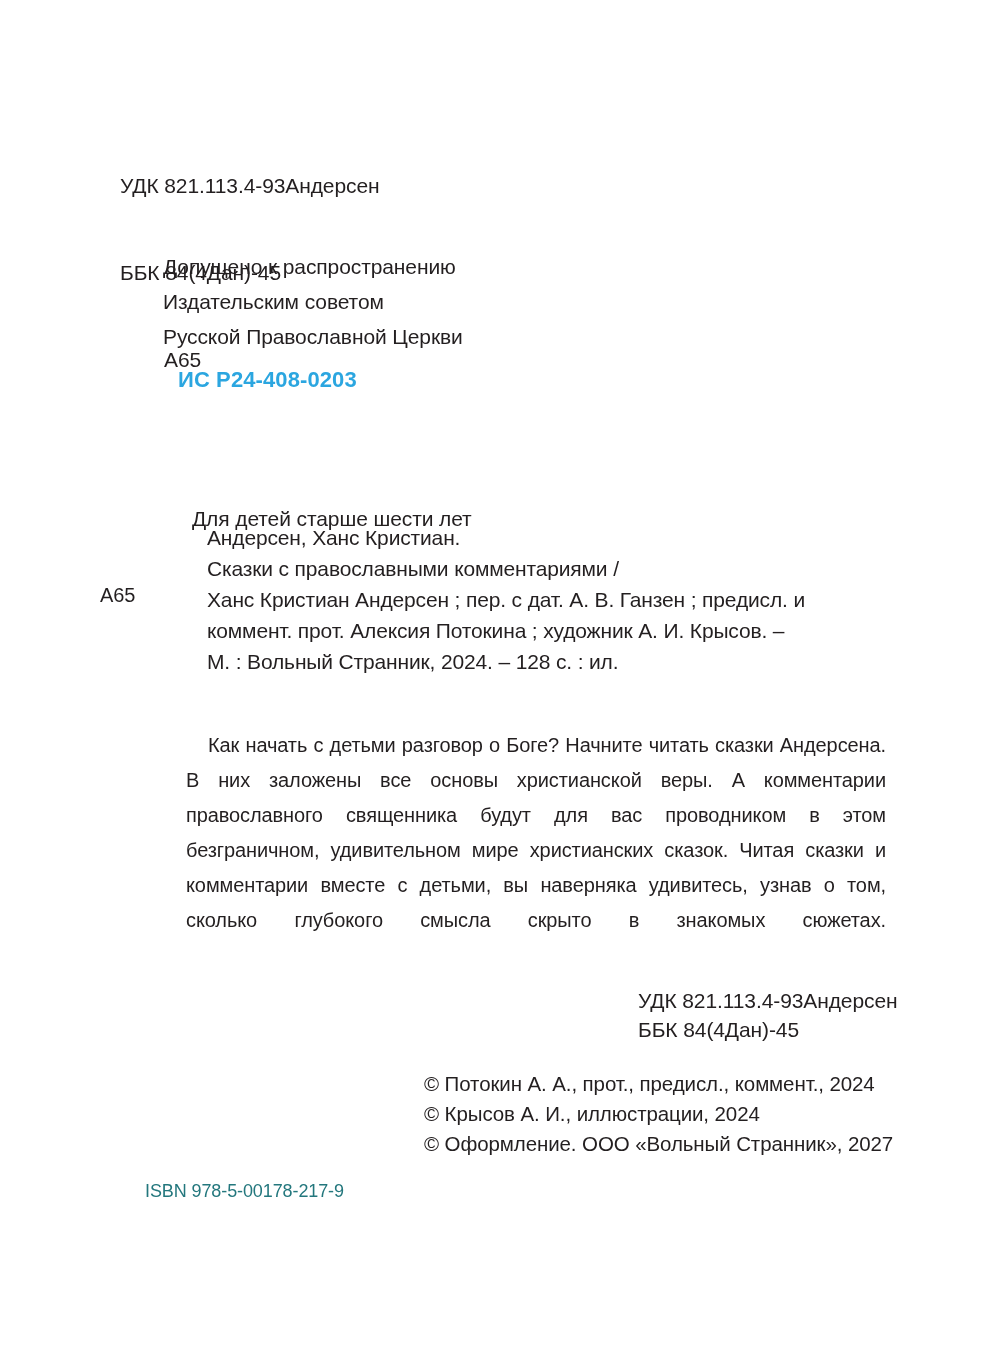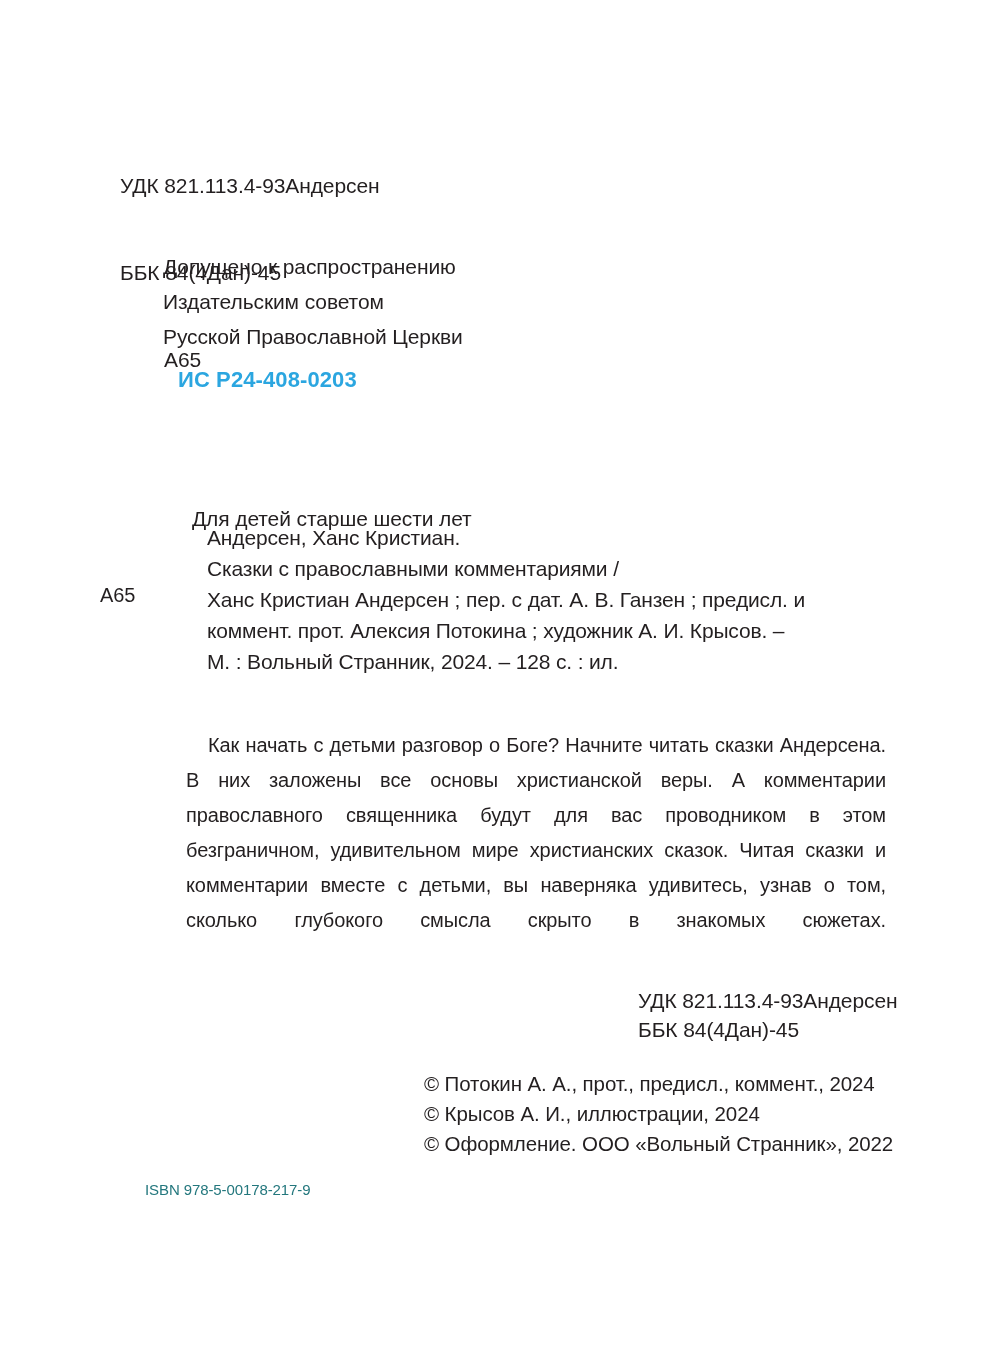--- a/index.html
+++ b/index.html
@@ -141,21 +141,21 @@
     line-height: 30px;
     letter-spacing: -0.1px;
   }
   .copyright .line { display: block; }
 
   
   .isbn {
     position: absolute;
     left: 145px;
     top: 1181px;
-    font-size: 15px;
+    font-size: 18px;
     letter-spacing: -0.1px;
   }
 </style>
 </head>
 <body style="color: rgb(35, 31, 32);">
 
 <div class="page" style="background: rgb(255, 255, 255);">
 
   <div class="classification">
     <span class="udk">УДК 821.113.4-93Андерсен</span>
@@ -186,18 +186,18 @@
   <p class="annotation">Как начать с детьми разговор о Боге? Начните читать сказки Андерсена. В них заложены все основы христианской веры. А комментарии православного священника будут для вас проводником в этом безграничном, удивительном мире христианских сказок. Читая сказки и комментарии вместе с детьми, вы наверняка удивитесь, узнав о том, сколько глубокого смысла скрыто в знакомых сюжетах.</p>
 
   <div class="classification-bottom">
     <span class="line">УДК 821.113.4-93Андерсен</span>
     <span class="line">ББК 84(4Дан)-45</span>
   </div>
 
   <div class="copyright">
     <span class="line">© Потокин А. А., прот., предисл., коммент., 2024</span>
     <span class="line">© Крысов А. И., иллюстрации, 2024</span>
-    <span class="line">© Оформление. ООО «Вольный Странник», 2022</span>
+    <span class="line">© Оформление. ООО «Вольный Странник», 2027</span>
   </div>
 
   <div class="isbn" style="color: rgb(35, 119, 125);">ISBN 978-5-00178-217-9</div>
 
 </div>
 
 </body></html>

